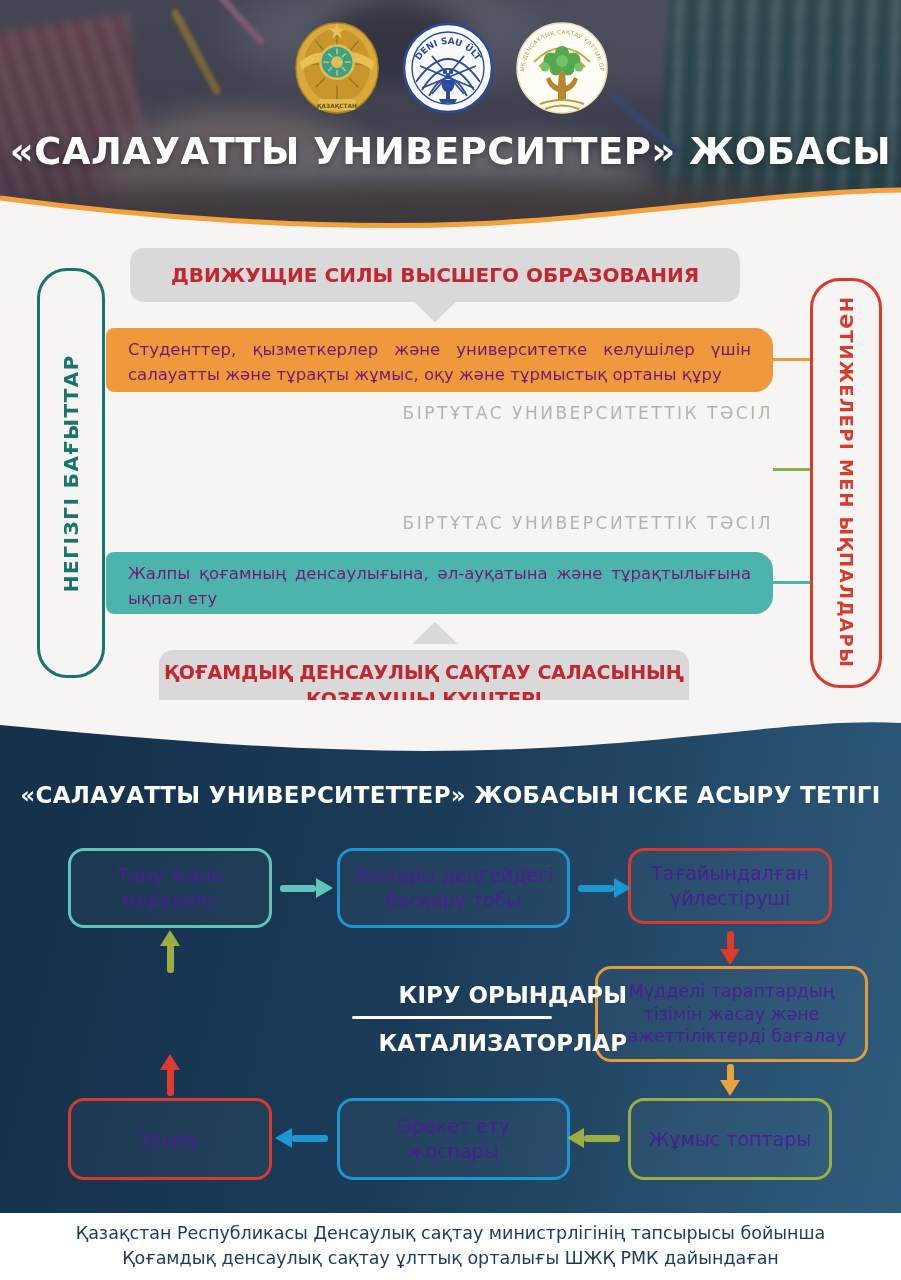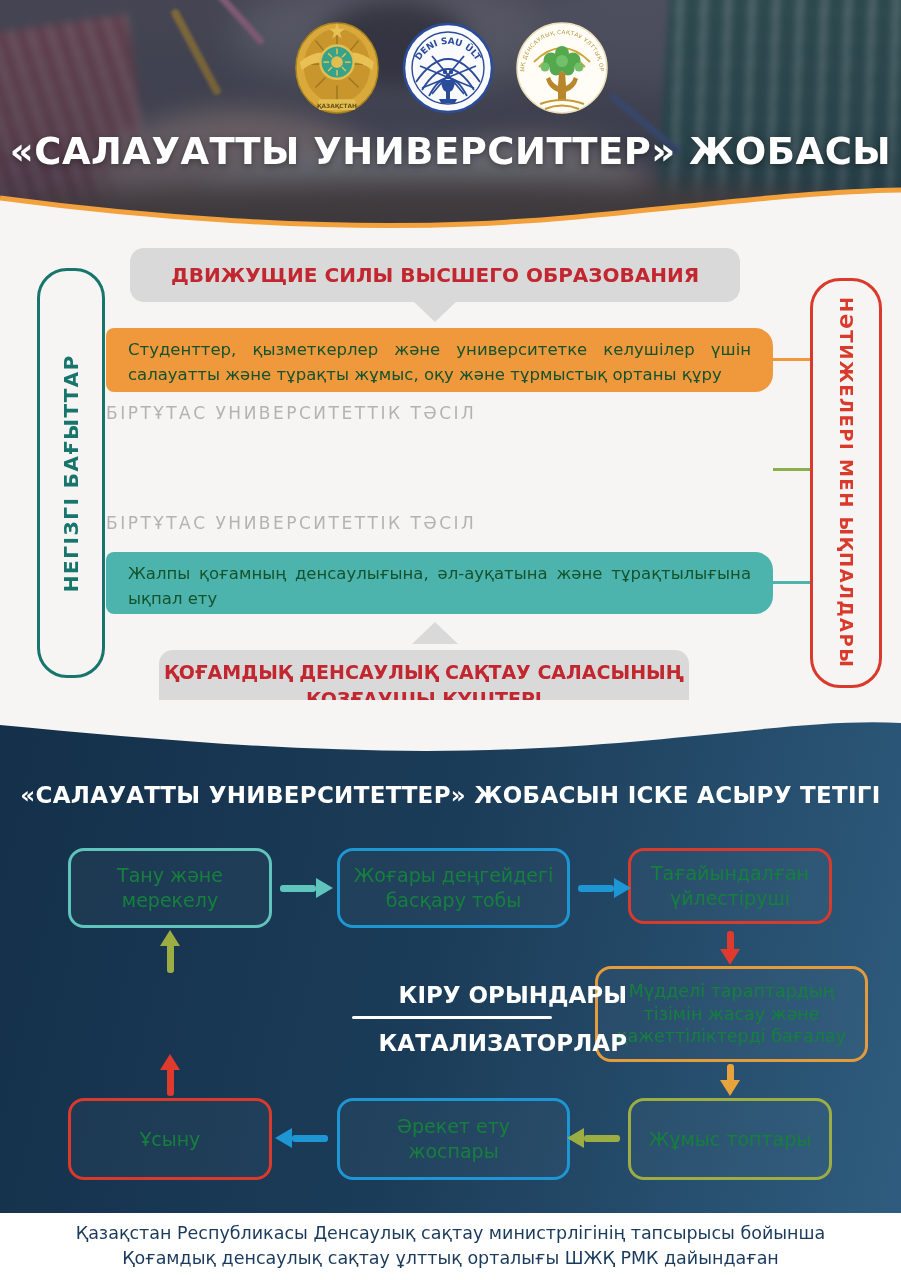--- a/index.html
+++ b/index.html
@@ -38,31 +38,31 @@
   .tri{position:absolute;width:0;height:0;border-left:23px solid transparent;border-right:23px solid transparent;}
   .tri-down{left:412px;top:300px;border-top:22px solid #D9D9D9;}
   .tri-up{left:412px;top:622px;border-bottom:22px solid #D9D9D9;}
 
   .side-label{position:absolute;border:3px solid;border-radius:30px;display:flex;align-items:center;justify-content:center;}
   .side-label span{writing-mode:vertical-rl;font-weight:bold;letter-spacing:1.5px;white-space:nowrap;}
   .side-left{left:37px;top:268px;width:62px;height:404px;border-color:#17756B;color:#17756B;font-size:20px;}
   .side-left span{transform:rotate(180deg);}
   .side-right{left:810px;top:278px;width:66px;height:404px;border-color:#D93A2C;color:#D93A2C;font-size:18px;}
 
-  .bar{position:absolute;left:106px;width:667px;border-radius:8px 18px 18px 8px;color:#14532d;
+  .bar{position:absolute;left:106px;width:667px;border-radius:8px 18px 18px 8px;color:#701a75;
     font-size:16.5px;line-height:1.5;text-align:justify;padding:10px 22px;box-sizing:border-box;}
-  .between{position:absolute;left:106px;width:667px;text-align:left;color:#B3B3B3;
+  .between{position:absolute;left:106px;width:667px;text-align:right;color:#B3B3B3;
     font-size:17px;letter-spacing:2.5px;}
   .connector{position:absolute;height:3px;width:37px;left:773px;}
 
   
   .flow-title{position:absolute;left:0;top:782px;width:100%;text-align:center;color:#FFFFFF;
     font-size:23px;font-weight:bold;letter-spacing:.3px;}
   .node{position:absolute;border:3px solid;border-radius:16px;background:rgba(255,255,255,.03);
-    color:#15803d;display:flex;align-items:center;justify-content:center;text-align:center;
+    color:#4c1d95;display:flex;align-items:center;justify-content:center;text-align:center;
     font-size:19px;line-height:1.3;padding:6px 12px;box-sizing:border-box;}
   .entry-label{position:absolute;left:322px;width:260px;text-align:right;color:#FFFFFF;font-weight:bold;font-size:23px;margin-left:45px;}
   .entry-divider{position:absolute;left:352px;top:1016px;width:200px;height:3px;background:#FFFFFF;border-radius:2px;}
   .shaft{position:absolute;border-radius:3px;}
   .head{position:absolute;width:0;height:0;}
   .head-right{border-top:10px solid transparent;border-bottom:10px solid transparent;}
   .head-left{border-top:10px solid transparent;border-bottom:10px solid transparent;}
   .head-down{border-left:10px solid transparent;border-right:10px solid transparent;}
   .head-up{border-left:10px solid transparent;border-right:10px solid transparent;}
 

